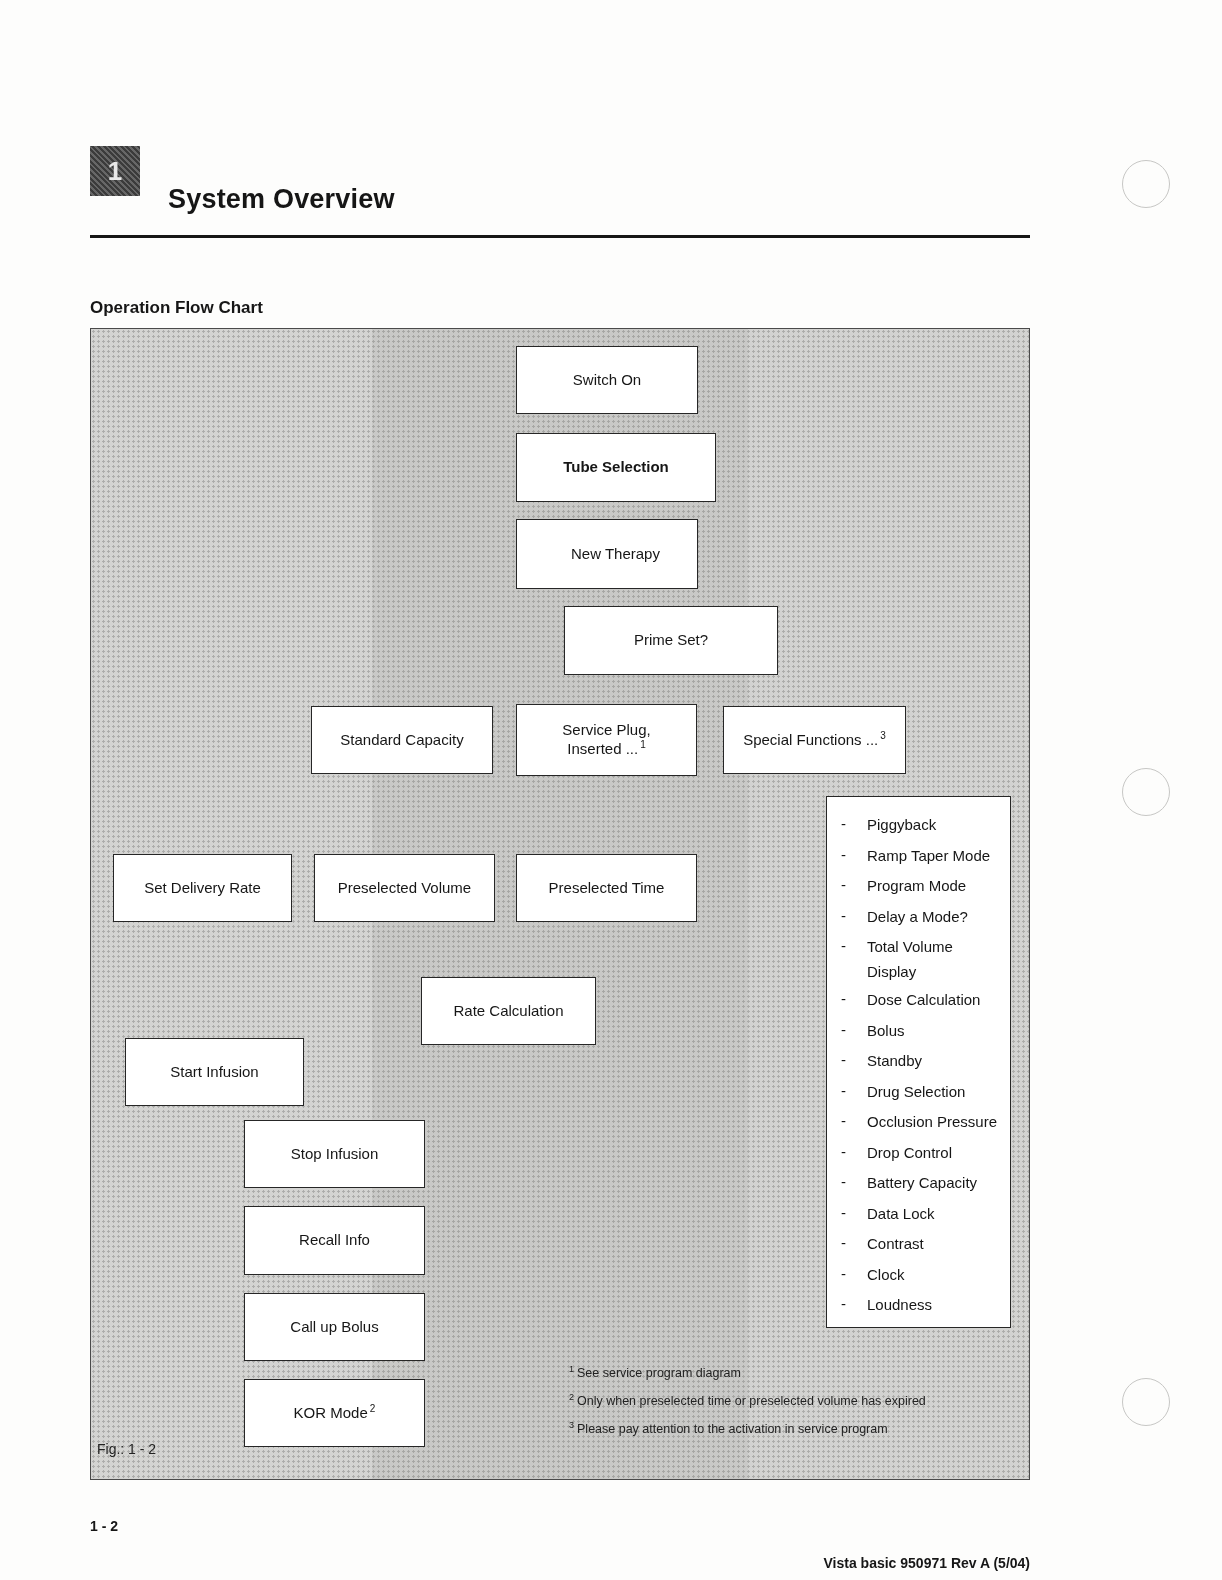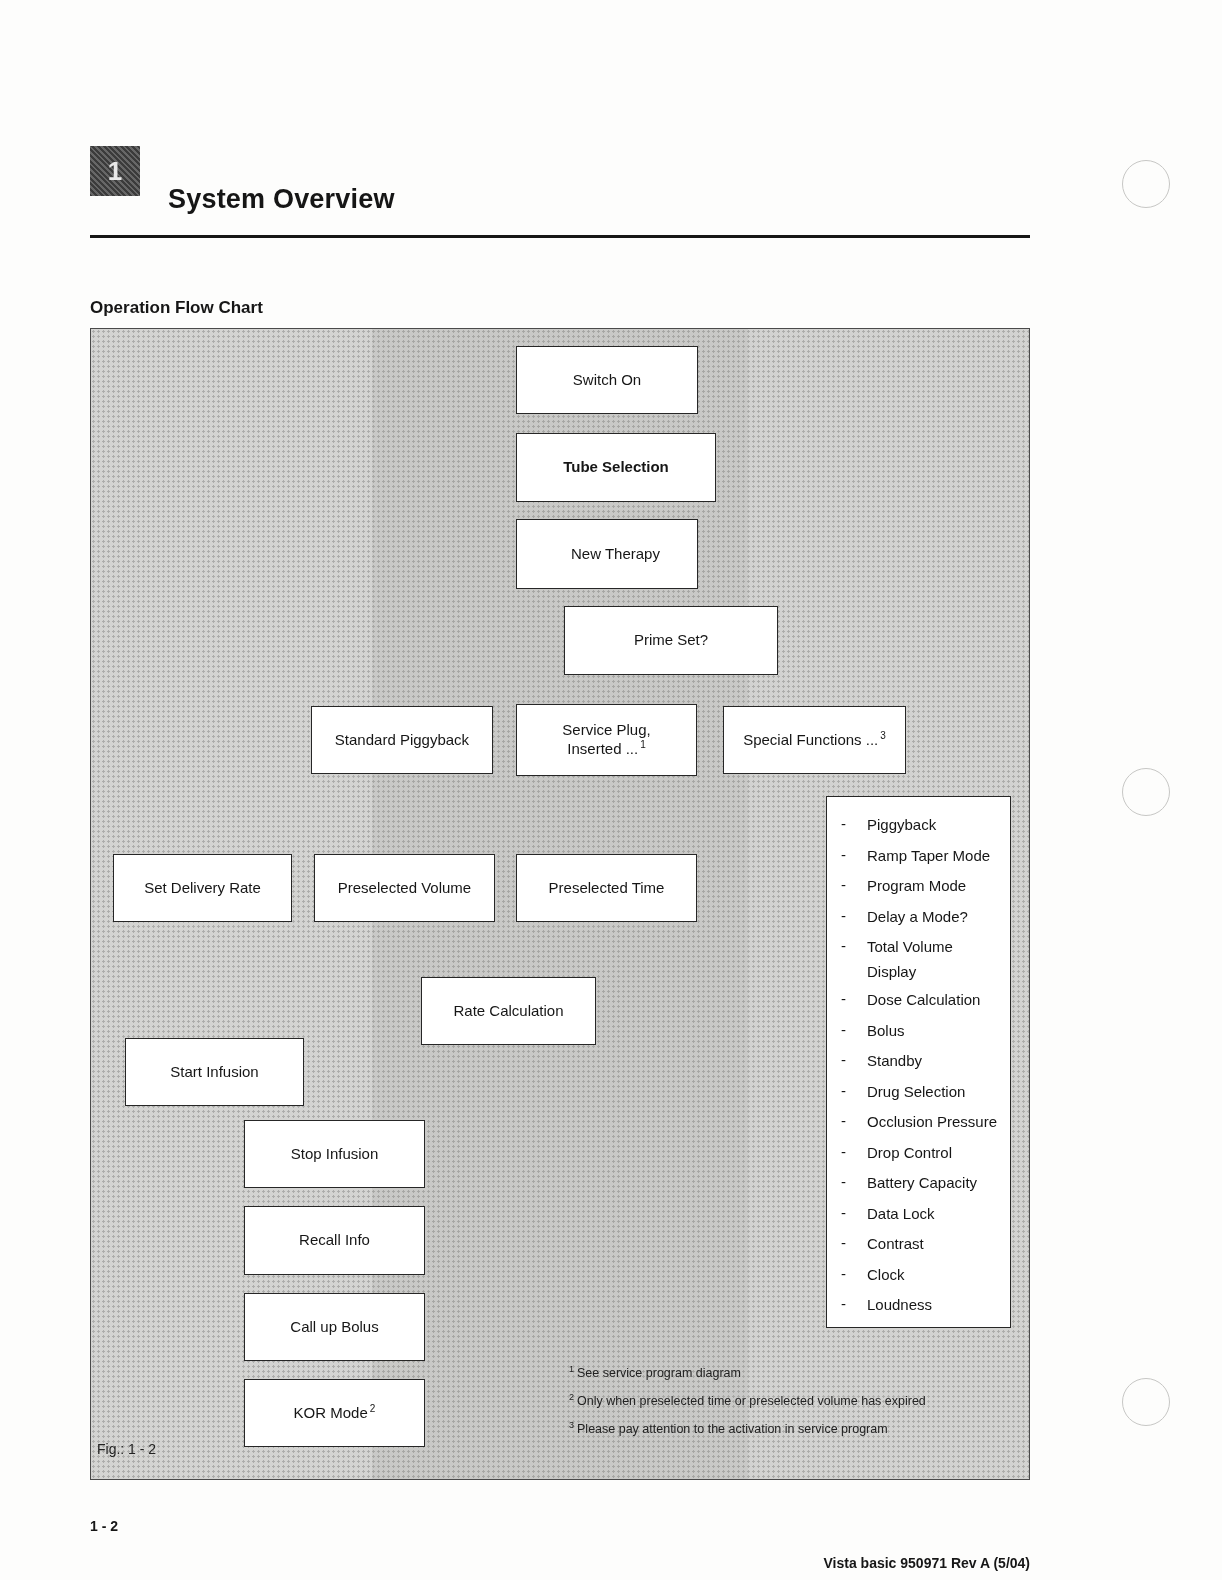--- a/index.html
+++ b/index.html
@@ -119,21 +119,21 @@
 
     <div class="fbox" style="left:425px;top:190px;width:182px;height:70px;padding-left:17px;">
       <span>New Therapy</span>
     </div>
 
     <div class="fbox" style="left:425px;top:277px;width:214px;height:69px;margin-left:48px;">
       <span>Prime Set?</span>
     </div>
 
     <div class="fbox" style="left:220px;top:377px;width:182px;height:68px;">
-      <span>Standard Piggyback</span>
+      <span>Standard Capacity</span>
     </div>
 
     <div class="fbox" style="left:425px;top:375px;width:181px;height:72px;">
       <span>Service Plug,</span>
       <span>
         <span>Inserted ...</span><sup>1</sup>
       </span>
     </div>
 
     <div class="fbox" style="left:632px;top:377px;width:183px;height:68px;">

